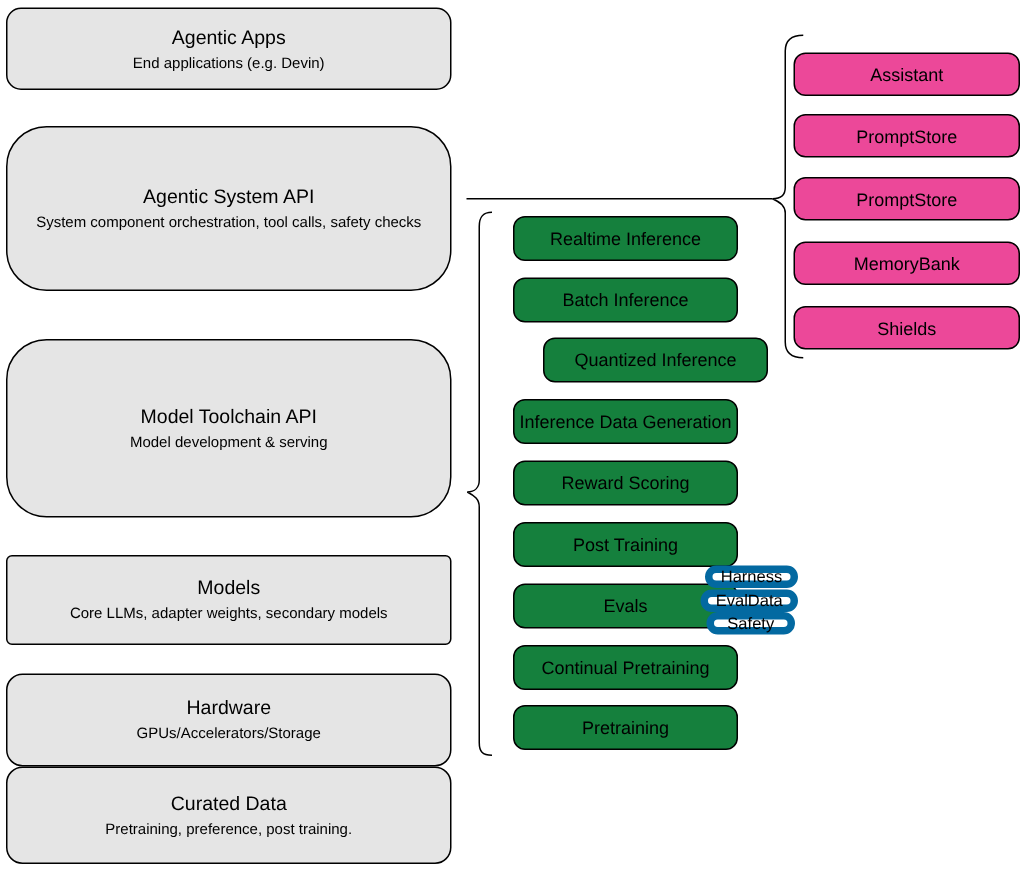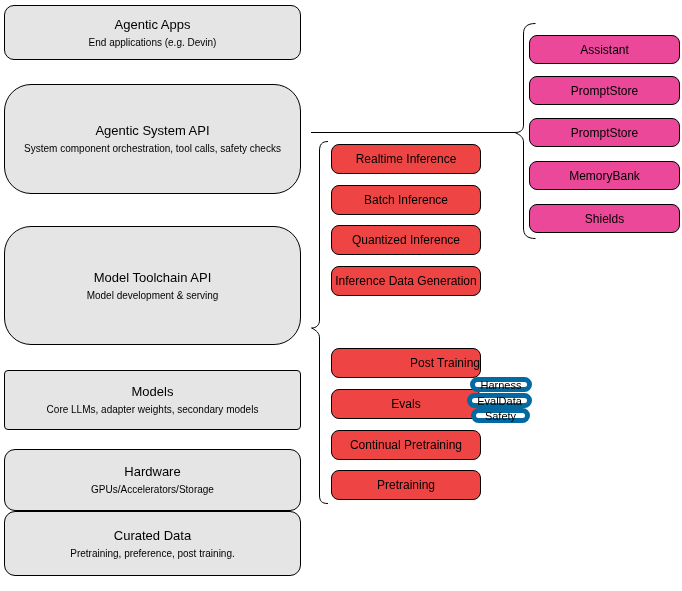--- a/index.html
+++ b/index.html
@@ -4,21 +4,21 @@
 <style>
   html,body{margin:0;padding:0;background:#ffffff;}
   body{width:682px;height:591px;font-family:"Liberation Sans",sans-serif;color:#000;}
   .canvas{position:relative;width:682px;height:591px;background:#fff;overflow:hidden;}
   svg.overlay{position:absolute;left:0;top:0;width:682px;height:591px;z-index:0;}
   .node{position:absolute;left:4px;width:297px;background:#e5e5e5;border:1px solid #000;
         display:flex;flex-direction:column;align-items:center;justify-content:center;
         text-align:center;box-sizing:border-box;z-index:1;}
   .node .title{font-size:13px;line-height:16px;}
   .node .subtitle{font-size:10px;line-height:13px;margin-top:3px;}
-  .mbox{position:absolute;left:331px;width:150px;height:30px;background:#ef4444;border:1px solid #000;
+  .mbox{position:absolute;left:342px;width:150px;height:30px;background:#15803d;border:1px solid #000;
         border-radius:8px;display:flex;align-items:center;justify-content:center;
         font-size:12px;white-space:nowrap;box-sizing:border-box;z-index:2;}
   .rbox{position:absolute;left:529px;width:151px;height:29px;background:#ec4899;border:1px solid #000;
         border-radius:8px;display:flex;align-items:center;justify-content:center;
         font-size:12px;white-space:nowrap;box-sizing:border-box;z-index:1;}
   .tag{position:absolute;background:#fff;border:5px solid #0369a1;border-radius:8px;
        display:flex;align-items:center;justify-content:center;font-size:11px;
        white-space:nowrap;box-sizing:border-box;z-index:3;}
 </style>
 </head>
@@ -56,27 +56,30 @@
     <div class="title">Curated Data</div>
     <div class="subtitle">Pretraining, preference, post training.</div>
   </div>
 
   <div class="mbox" style="top:144px;">
       <span>Realtime Inference</span>
     </div>
   <div class="mbox" style="top:185px;">
       <span>Batch Inference</span>
     </div>
-  <div class="mbox" style="top:225px;">
+  <div class="mbox" style="top:225px;margin-left:20px;">
       <span>Quantized Inference</span>
     </div>
   <div class="mbox" style="top:266px;">
       <span>Inference Data Generation</span>
     </div>
-  <div class="mbox" style="top:348px;justify-content:flex-end;">
+  <div class="mbox" style="top:307px;">
+      <span>Reward Scoring</span>
+    </div>
+  <div class="mbox" style="top:348px;">
       <span>Post Training</span>
     </div>
   <div class="mbox" style="top:389px;">
       <span>Evals</span>
     </div>
   <div class="mbox" style="top:430px;">
       <span>Continual Pretraining</span>
     </div>
   <div class="mbox" style="top:470px;">
       <span>Pretraining</span>

